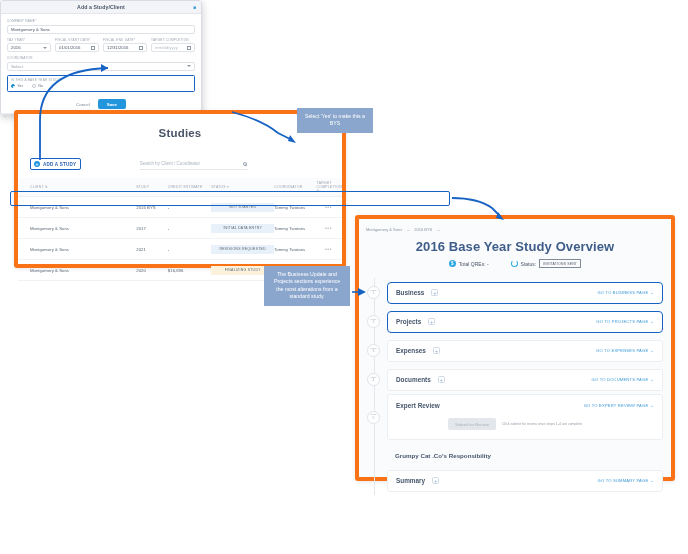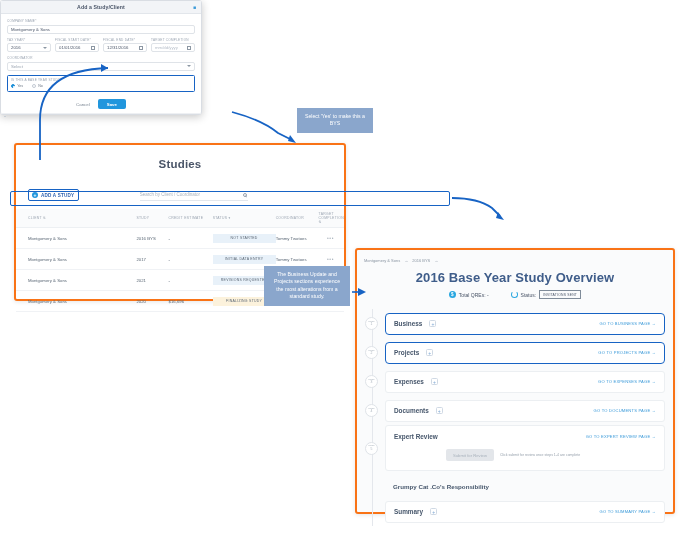--- a/index.html
+++ b/index.html
@@ -10,24 +10,23 @@
     font-family:"Liberation Sans", sans-serif;
     position:relative;
     overflow:hidden;
     color:#3c4858;
   }
 
   
   .panel {
     position:absolute;
     background:#ffffff;
-    border:2px solid #f97316;
+    border:4px solid #f97316;
     border-radius:3px;
     box-shadow:0 1px 4px rgba(0,0,0,.10);
-    margin-top:33px;
   }
 
   
   #modal {
     left:110px; top:3px; width:202px; height:115px;
     background:#ffffff;
     border:1px solid #d9dde3;
     border-radius:3px;
     box-shadow:0 2px 8px rgba(0,0,0,.22);
     z-index:40;

